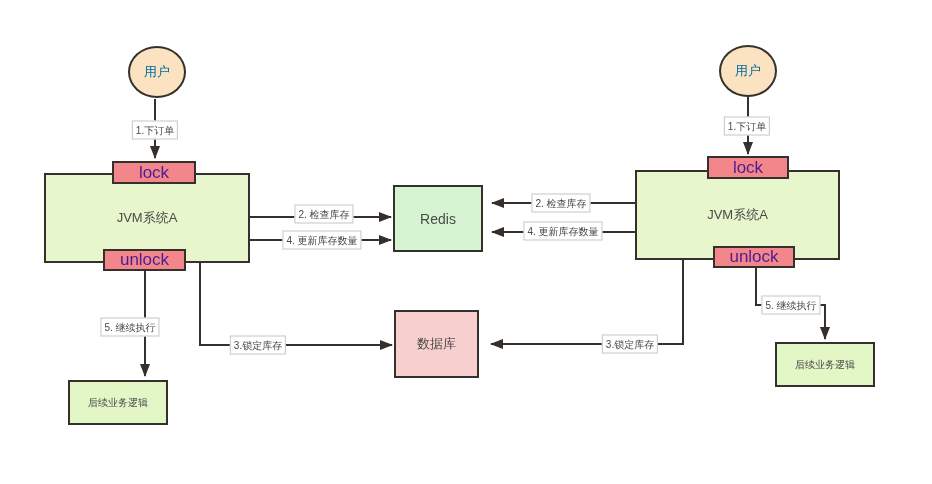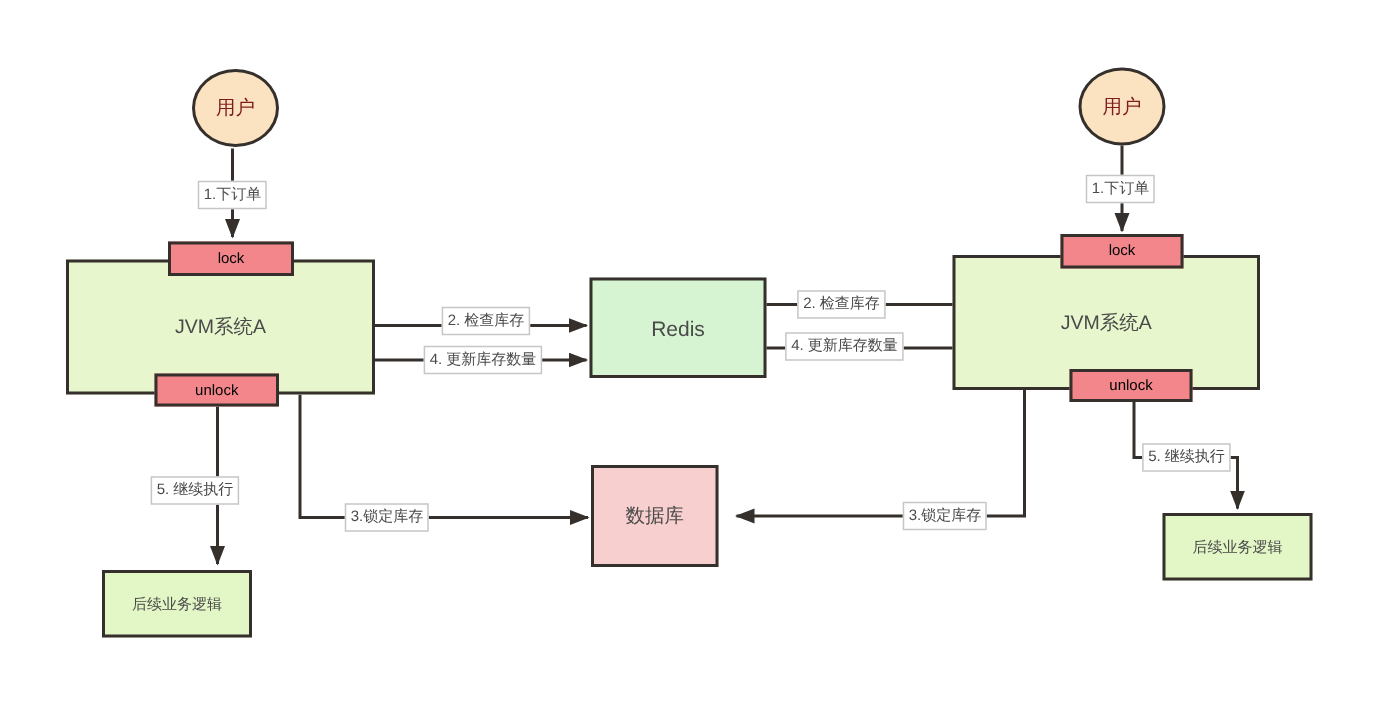--- a/index.html
+++ b/index.html
@@ -12,23 +12,23 @@
     position:relative; width:932px; height:484px; background:var(--canvas-bg);
     font-family:"Liberation Sans","DejaVu Sans",sans-serif; overflow:hidden;
   }
   svg.wires { position:absolute; left:0; top:0; z-index:1; }
   .wire { stroke:var(--stroke); stroke-width:2; fill:none; marker-end:url(#arw); }
   .node {
     position:absolute; display:flex; align-items:center; justify-content:center;
     border:2px solid var(--stroke); color:var(--text); box-sizing:border-box;
     z-index:2; text-align:center;
   }
-  .user  { background:var(--user-peach); border-radius:50%; font-size:13px; color:#7f1d1d; }
+  .user  { background:var(--user-peach); border-radius:50%; font-size:13px; color:#0369a1; }
   .jvm   { background:var(--jvm-green); font-size:13px; line-height:1.6; }
-  .tag   { background:var(--salmon); font-size:10px; z-index:3; color:#000000; }
+  .tag   { background:var(--salmon); font-size:17px; z-index:3; color:#4c1d95; }
   .redis { background:var(--redis-green); font-size:14px; }
   .db    { background:var(--db-pink); font-size:13px; }
   .logic { background:var(--logic-green); font-size:10px; }
   .elabel {
     position:absolute; z-index:4; transform:translate(-50%,-50%);
     background:#ffffff; border:1px solid var(--label-border); color:var(--text);
     font-size:10px; line-height:15px; padding:1px 3px; white-space:nowrap;
   }
 </style>
 </head>
@@ -64,21 +64,21 @@
   <div class="node jvm" style="left:635px;top:170px;width:205px;height:90px">
     <div>JVM</div>
     <div>系统A</div>
   </div>
 
   <div class="node tag" style="left:112px;top:161px;width:84px;height:23px">lock</div>
   <div class="node tag" style="left:103px;top:249px;width:83px;height:22px">unlock</div>
   <div class="node tag" style="left:707px;top:156px;width:82px;height:23px">lock</div>
   <div class="node tag" style="left:713px;top:246px;width:82px;height:22px">unlock</div>
 
-  <div class="node redis" style="left:393px;top:185px;width:118px;height:67px">Redis</div>
+  <div class="node redis" style="left:393px;top:185px;width:90px;height:67px">Redis</div>
   <div class="node db" style="left:394px;top:310px;width:85px;height:68px">数据库</div>
 
   <div class="node logic" style="left:68px;top:380px;width:100px;height:45px">后续业务逻辑</div>
   <div class="node logic" style="left:775px;top:342px;width:100px;height:45px">后续业务逻辑</div>
 
   <div class="elabel" style="left:155px;top:130px">1.下订单</div>
   <div class="elabel" style="left:324px;top:214px">2. 检查库存</div>
   <div class="elabel" style="left:322px;top:240px">4. 更新库存数量</div>
   <div class="elabel" style="left:258px;top:345px">3.锁定库存</div>
   <div class="elabel" style="left:130px;top:327px">5. 继续执行</div>

